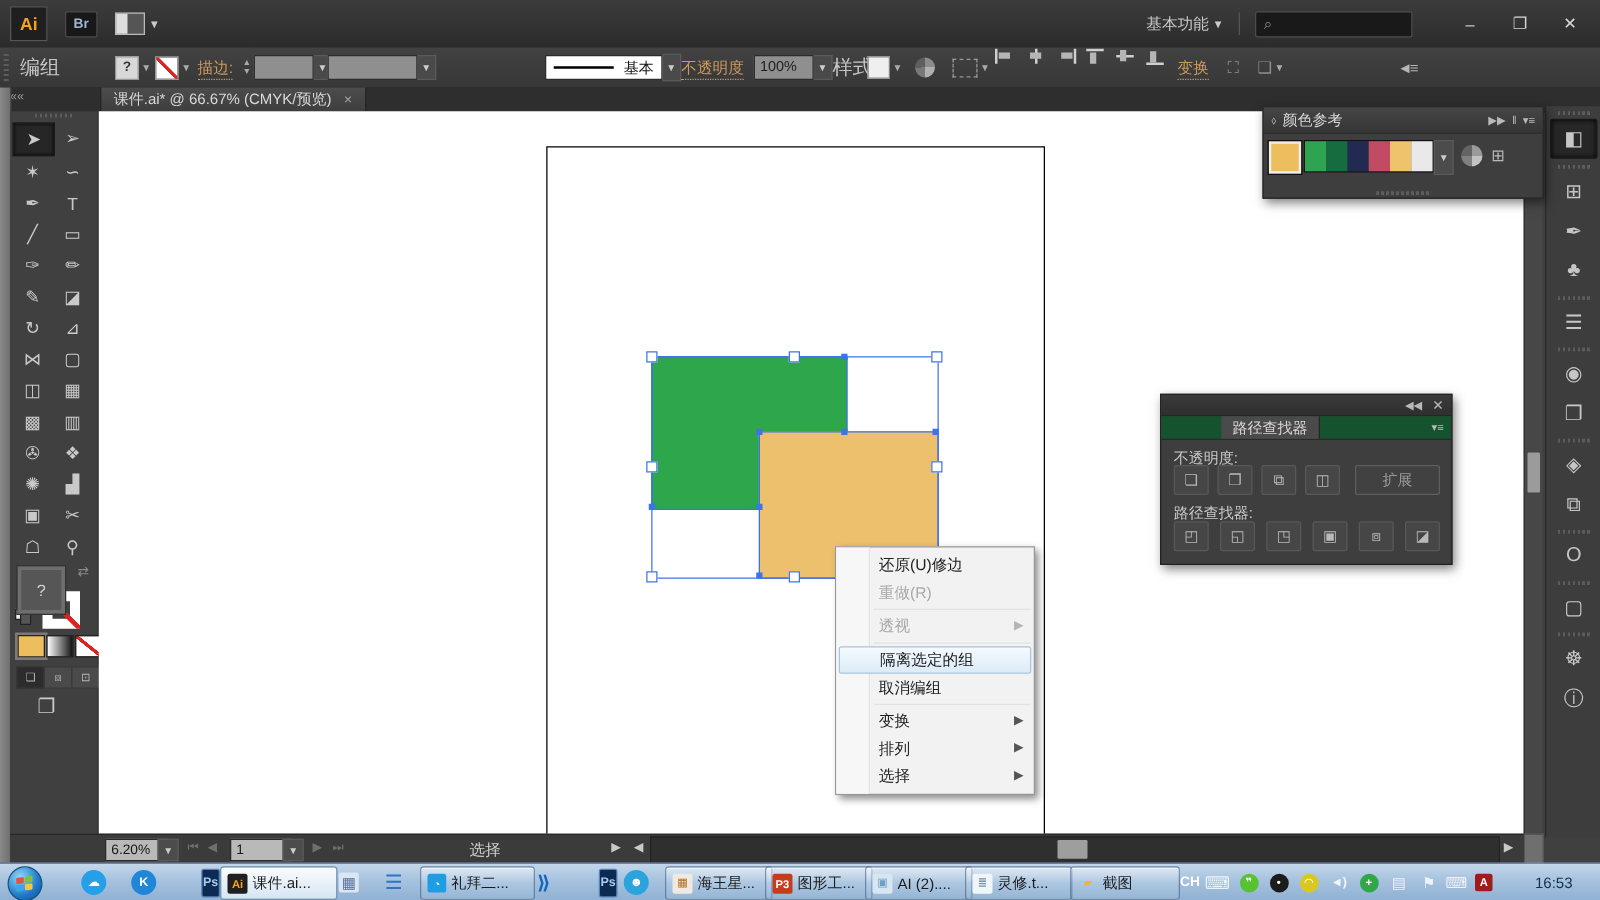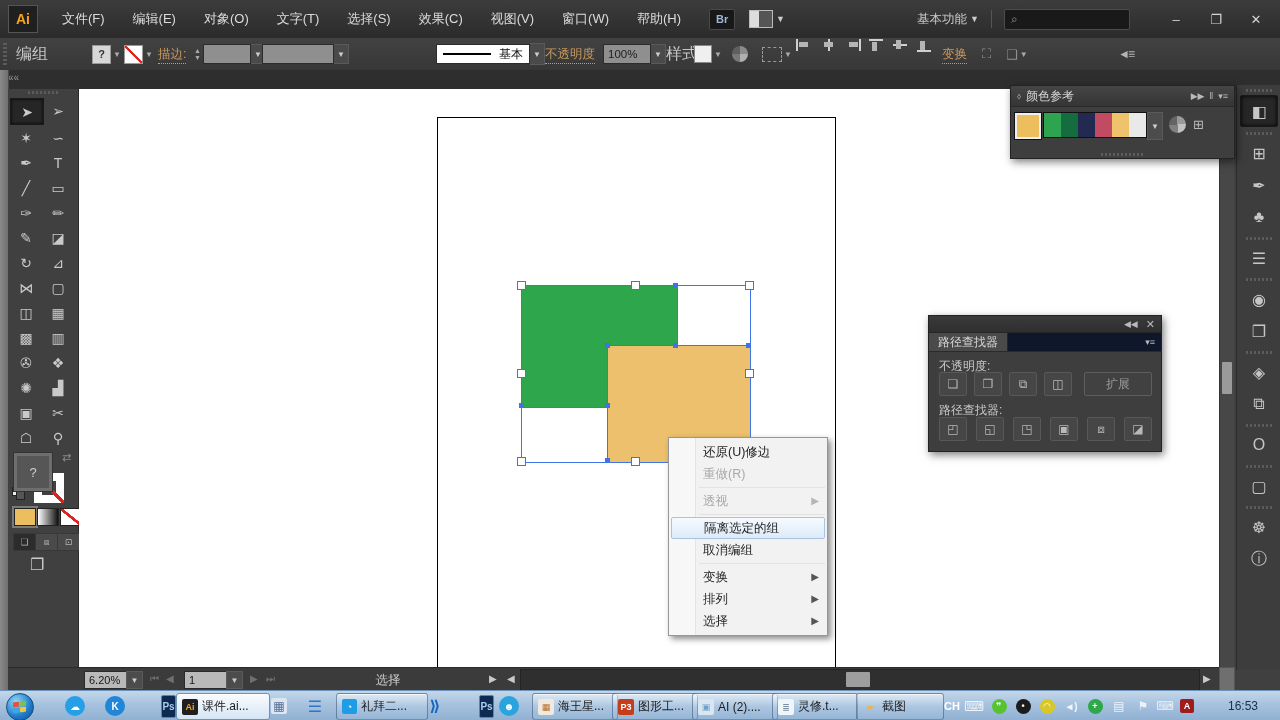--- a/index.html
+++ b/index.html
@@ -134,21 +134,21 @@
           color:#ccc;font-size:8px;display:flex;align-items:center;justify-content:center;}
   .cgcircle{position:absolute;left:158px;top:30px;width:17px;height:17px;border-radius:50%;
             background:conic-gradient(#9a9a9a 0 25%,#c2c2c2 0 50%,#808080 0 75%,#646464 0);}
   .cgadd{position:absolute;left:182px;top:31px;color:#b9b9b9;font-size:13px;}
   .pgripb{position:absolute;left:90px;bottom:2px;width:44px;height:3px;
           background:repeating-linear-gradient(90deg,#5c5c5c 0 2px,transparent 2px 4px);}
 
   #pathfinder{left:928px;top:315px;width:232px;height:135px;}
   .pfbar{height:16px;background:linear-gradient(#3a3a3a,#2f2f2f);border-bottom:1px solid #262626;
          display:flex;align-items:center;justify-content:flex-end;gap:8px;padding:0 6px;color:#c9c9c9;}
-  .pftabs{height:18px;background:#0f172a;border-bottom:1px solid #2a2a2a;display:flex;align-items:center;}
+  .pftabs{height:18px;background:#14532d;border-bottom:1px solid #2a2a2a;display:flex;align-items:center;padding-left:48px;}
   .pftab{height:18px;background:#4a4a4a;color:#d8d8d8;font-size:12px;display:flex;align-items:center;
          padding:0 9px;border-right:1px solid #262626;}
   .pflabel{position:absolute;left:10px;color:#c9c9c9;font-size:12px;}
   .pfbtn{position:absolute;width:26px;height:22px;background:#464646;border:1px solid #585858;
          color:#b9b9b9;font-size:12px;display:flex;align-items:center;justify-content:center;border-radius:2px;}
   .expand{position:absolute;left:155px;top:56px;width:66px;height:22px;background:#414141;
           border:1px solid #5e5e5e;color:#9a9a9a;font-size:12px;display:flex;align-items:center;
           justify-content:center;border-radius:2px;}
 
   
@@ -212,32 +212,20 @@
   .clock{left:1212px;top:0;width:62px;height:30px;display:flex;align-items:center;justify-content:center;
          color:#14304b;font-size:12px;}
 </style>
 </head>
 <body>
 
 <div id="app">
 
   <div id="menubar" class="abs">
     <div class="ailogo ctr">Ai</div>
-    <div class="menus">
-
-    <div class="mi">文件(F)</div>
-        <div class="mi">编辑(E)</div>
-        <div class="mi">对象(O)</div>
-        <div class="mi">文字(T)</div>
-        <div class="mi">选择(S)</div>
-        <div class="mi">效果(C)</div>
-        <div class="mi">视图(V)</div>
-        <div class="mi">窗口(W)</div>
-        <div class="mi">帮助(H)</div>
-      </div>
     <div class="brbtn ctr">Br</div>
     <div class="wsicon">
         <i></i>
       </div>
     <span class="wsarrow">▼</span>
     <div class="mbspacer"></div>
     <span class="wslabel">基本功能</span>
     <span class="wsarrow">▼</span>
     <div class="mbsep"></div>
     <div class="searchbox">
@@ -326,20 +314,24 @@
     <div class="dimicon" style="left:982px">⛶</div>
     <div style="left:1006px">
         <span class="dimicon">❑</span>
         <span class="smallarrow">▼</span>
       </div>
     <div class="pmenu" style="left:1118px">◄≡</div>
   </div>
 
   <div id="tabbar" class="abs">
     <span class="tabcoll">««</span>
+    <div class="doctab">
+      <span>课件.ai* @ 66.67% (CMYK/预览)</span>
+      <span class="tabclose">×</span>
+    </div>
   </div>
 
   <div id="lsliver" class="abs"></div>
 
   <div id="toolbar" class="abs">
     <div class="tbgrip"></div>
     <div id="toolgrid">
 
         <div class="tool active">
           <span>➤</span>

